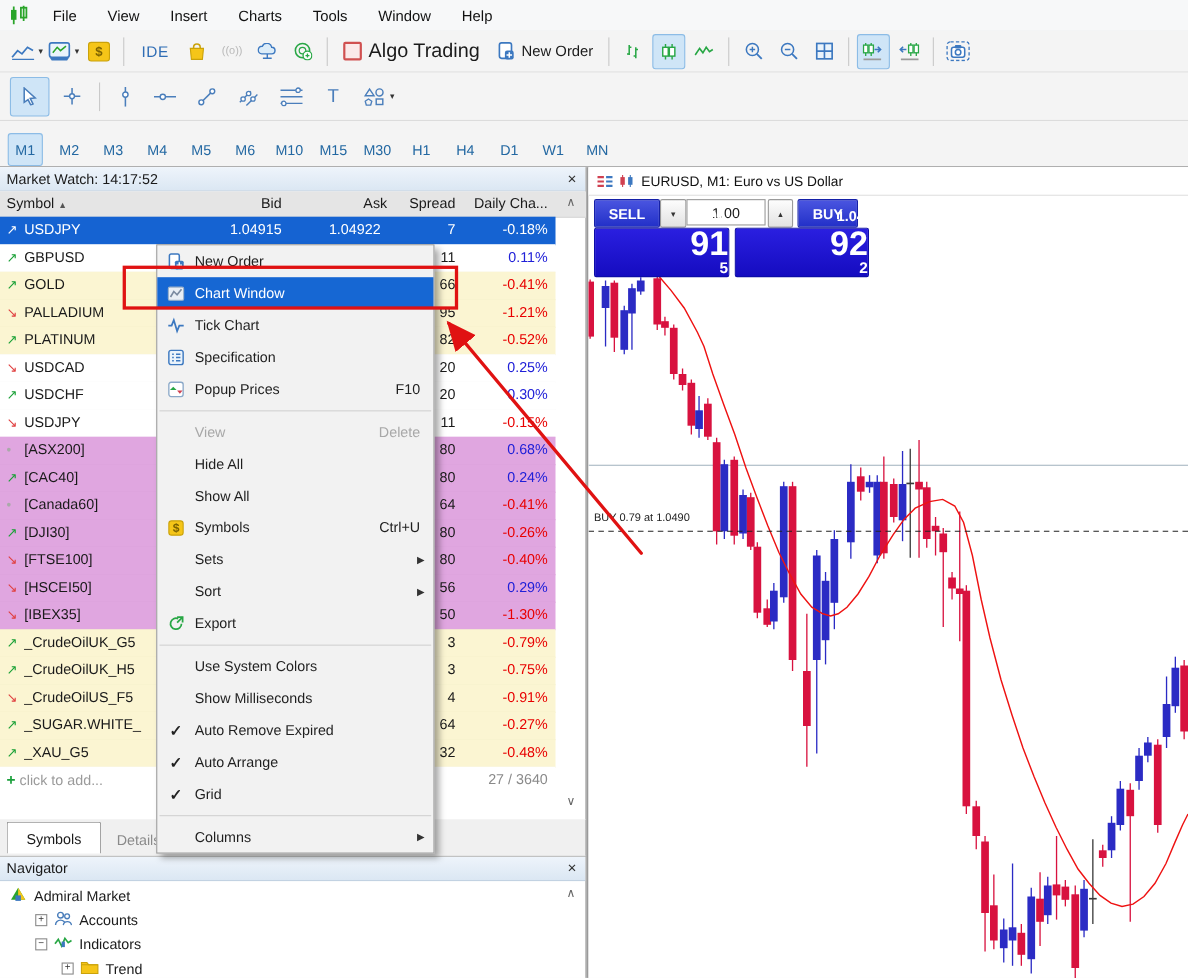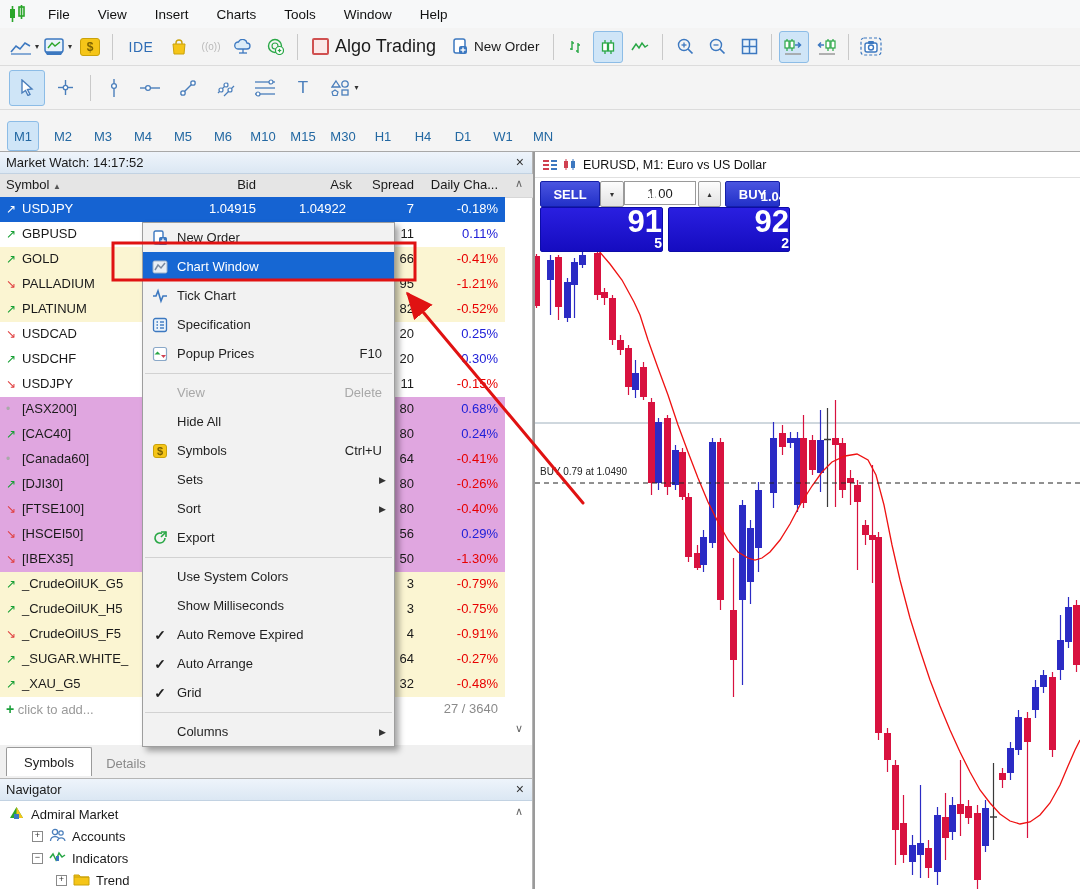--- a/index.html
+++ b/index.html
@@ -750,20 +750,24 @@
     <div class="mi dis">
       <span class="ic"></span>
       <span>View</span>
       <span class="sc">Delete</span>
     </div>
     <div class="mi">
       <span class="ic"></span>
       <span>Hide All</span>
     </div>
     <div class="mi">
+      <span class="ic"></span>
+      <span>Show All</span>
+    </div>
+    <div class="mi">
       <span class="ic">
         <svg width="16" height="16" viewBox="0 0 16 16">
           <rect x="1.5" y="1.5" width="13" height="13" rx="2.5" fill="#f5c518" stroke="#caa20a"></rect>
           <text x="8" y="12" text-anchor="middle" font-size="11" font-weight="bold" fill="#7c6200" font-family="Liberation Sans, sans-serif">$</text>
         </svg>
       </span>
       <span>Symbols</span>
       <span class="sc">Ctrl+U</span>
     </div>
     <div class="mi">

